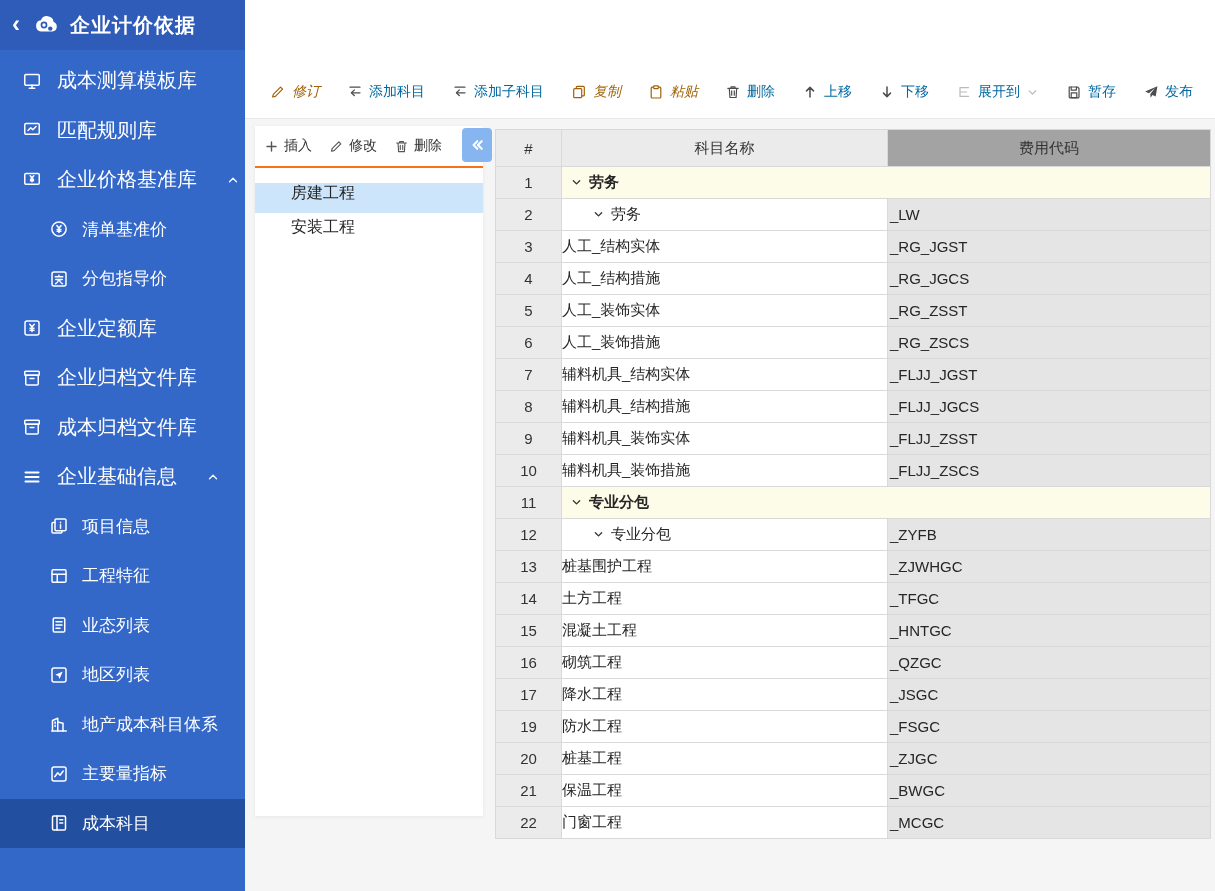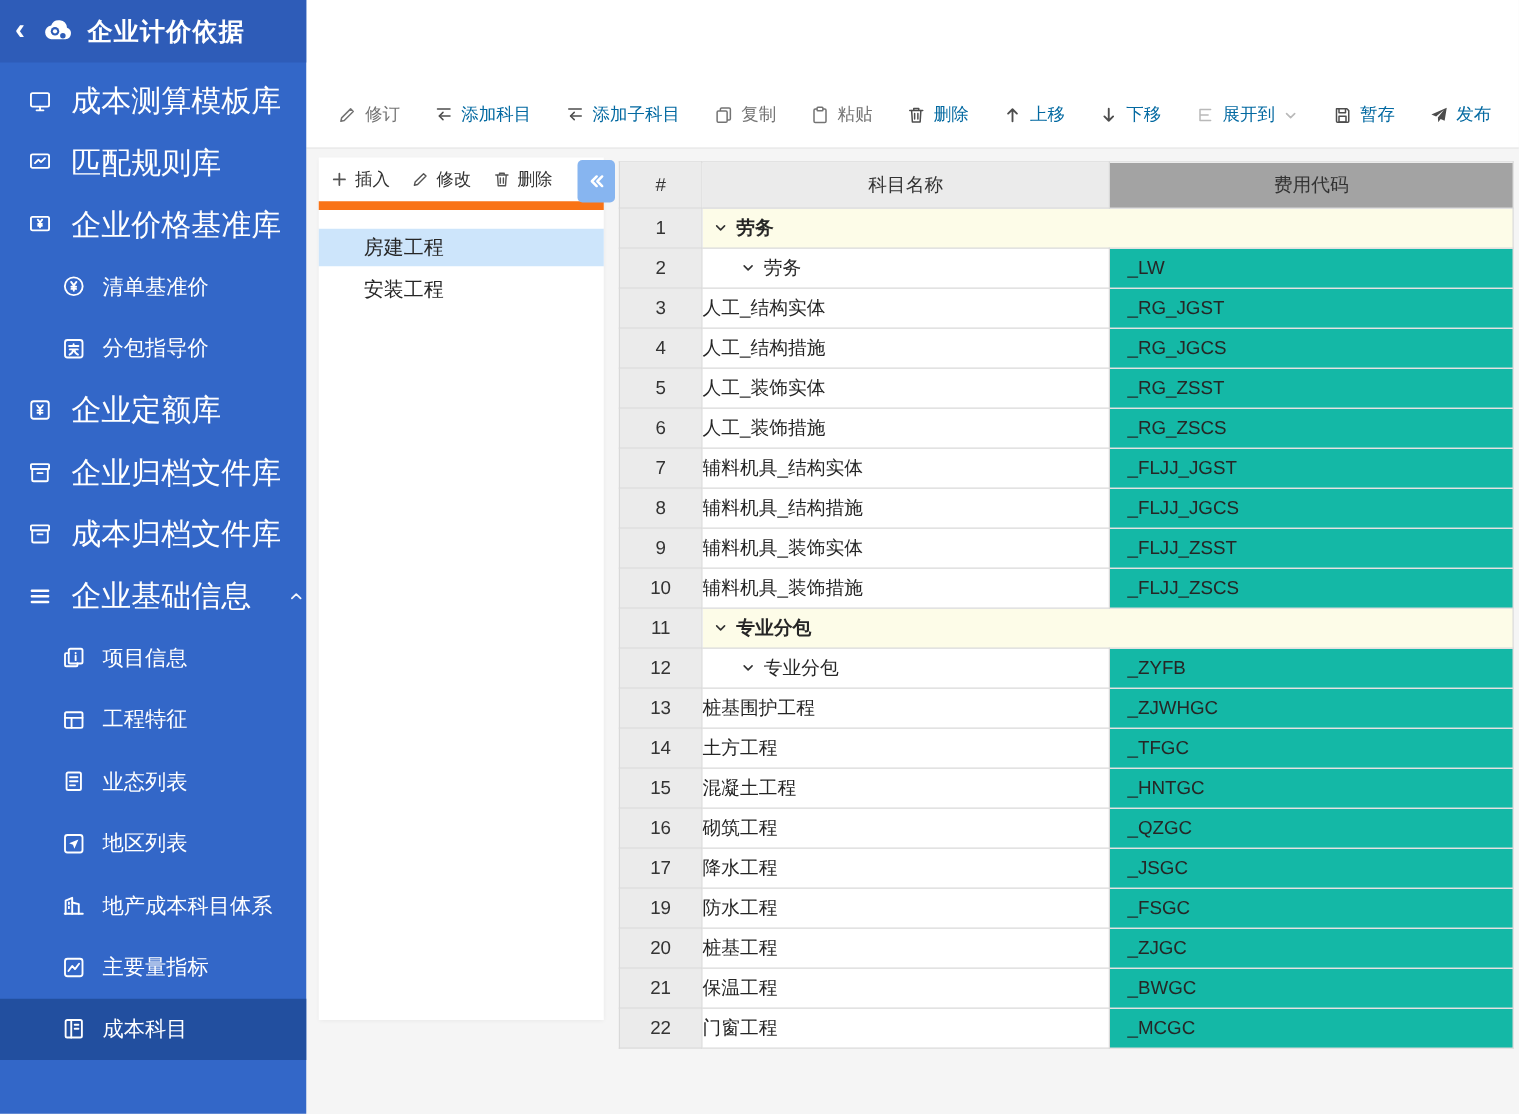--- a/index.html
+++ b/index.html
@@ -8,65 +8,65 @@
 
   
   .sidebar { position:absolute; left:0; top:0; width:245px; height:891px;
     background:#3367c8; color:#fff; z-index:5; }
   .sidebar-header { height:50px; background:#2e5cb8; display:flex; align-items:center;
     padding:0 12px; gap:9px; }
   .back-chevron { font-size:24px; line-height:1; font-weight:bold; margin-top:-3px; cursor:pointer; }
   .app-title { font-size:20px; font-weight:700; letter-spacing:1px; }
   .sidebar-menu { padding-top:6px; }
   .menu-item { height:49.5px; display:flex; align-items:center; padding-left:22px;
-    gap:15px; font-size:24px; cursor:pointer; white-space:nowrap; }
+    gap:15px; font-size:20px; cursor:pointer; white-space:nowrap; }
   .menu-item.sub { padding-left:49px; font-size:17px; gap:13px; }
   .menu-item.active { background:#224f9f; }
   .menu-caret { margin-left:14px; display:flex; opacity:.95; }
   .icn { display:inline-flex; align-items:center; justify-content:center; flex:0 0 auto; }
 
   
   .content { position:absolute; left:245px; top:0; width:970px; height:891px; }
   .topbar { height:118px; background:#fff; display:flex; align-items:flex-end;
     padding:0 0 17px 25px; gap:27px; }
   .tb-btn { display:flex; align-items:center; gap:6px; font-size:14px; color:#0369a1;
     cursor:pointer; white-space:nowrap; }
   .tb-btn .icn { color:#4d4d4d; }
-  .tb-btn.disabled, .tb-btn.disabled .icn { color:#737373; cursor:default; }
+  .tb-btn.disabled, .tb-btn.disabled .icn { color:#a16207; cursor:default;font-style:italic; }
   .tb-btn .icn.muted { color:#b9b9b9; }
 
   .workspace { height:773px; background:#f5f5f5; border-top:1px solid #e8e8e8;
     display:flex; align-items:flex-start; }
 
   
   .panel { position:relative; width:228px; height:690px; margin:7px 0 0 10px;
     background:#fff; box-shadow:0 1px 4px rgba(0,0,0,.06); }
   .panel-toolbar { height:42px; display:flex; align-items:center; gap:17px;
-    padding-left:9px; border-bottom:7px solid #f97316; }
+    padding-left:9px; border-bottom:2px solid #f97316; }
   .panel-action { display:flex; align-items:center; gap:5px; font-size:14px;
     color:#333; cursor:pointer; }
   .panel-action .icn { color:#555; }
   .collapse-btn { position:absolute; top:2px; right:-9px; width:30px; height:34px;
     background:#87b5f0; border-radius:4px; color:#fff; display:flex;
     align-items:center; justify-content:center; cursor:pointer; }
   .panel-list { padding-top:15px; }
-  .panel-item { height:30px; margin-bottom:4px; display:flex; align-items:center;
+  .panel-item { height:30px; margin-bottom:4px; display:flex; align-items:flex-start;
     padding-left:36px; font-size:16px; color:#262626; cursor:pointer; }
   .panel-item.selected { background:#cde5fb; }
 
   
   .table-card { margin:10px 0 0 12px; }
   table { border-collapse:collapse; background:#fff; table-layout:fixed;
     border:1px solid #c6c6c6; }
   th, td { border:1px solid #d9d9d9; overflow:hidden; white-space:nowrap; }
   th { height:37px; background:#ebebeb; font-weight:400; font-size:15px; color:#333; }
   th.code-col { background:#a3a3a3; }
   td { height:32px; font-size:15px; }
   td.num { text-align:center; background:#ebebeb; color:#333; }
-  td.code { background:#14b8a6; padding-left:14px; }
+  td.code { background:#e5e5e5; padding-left:2px; }
   tr.group td.gcell { background:#fdfce8; font-weight:700; }
   .name-inner { display:flex; align-items:center; }
   .tbl-caret { display:inline-flex; margin-right:7px; color:#333; }
   .lvl0 { padding-left:9px; } .lvl1 { padding-left:31px; } .lvl2 { }
 </style>
 </head>
 <body>
 
 <aside class="sidebar">
   <div class="sidebar-header">

